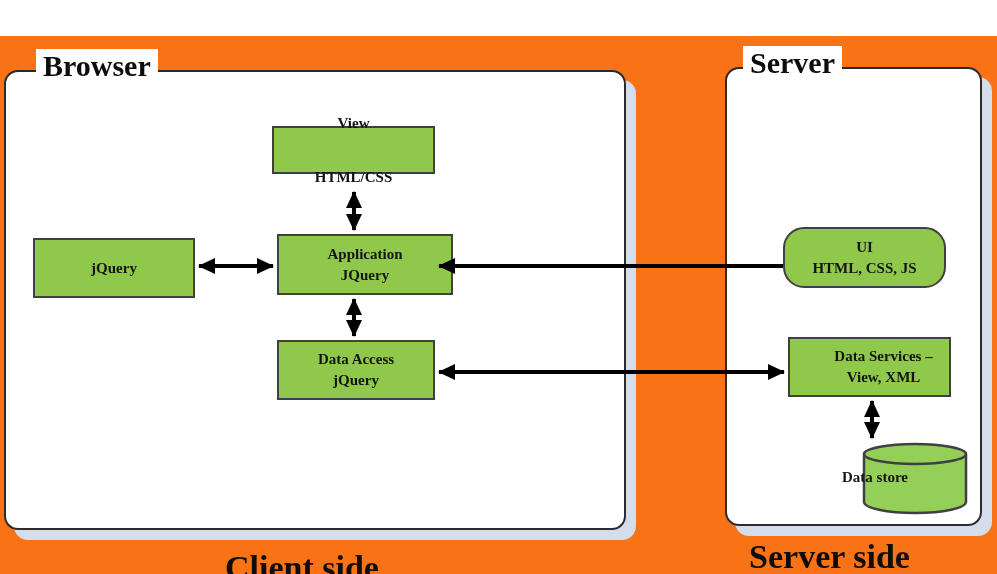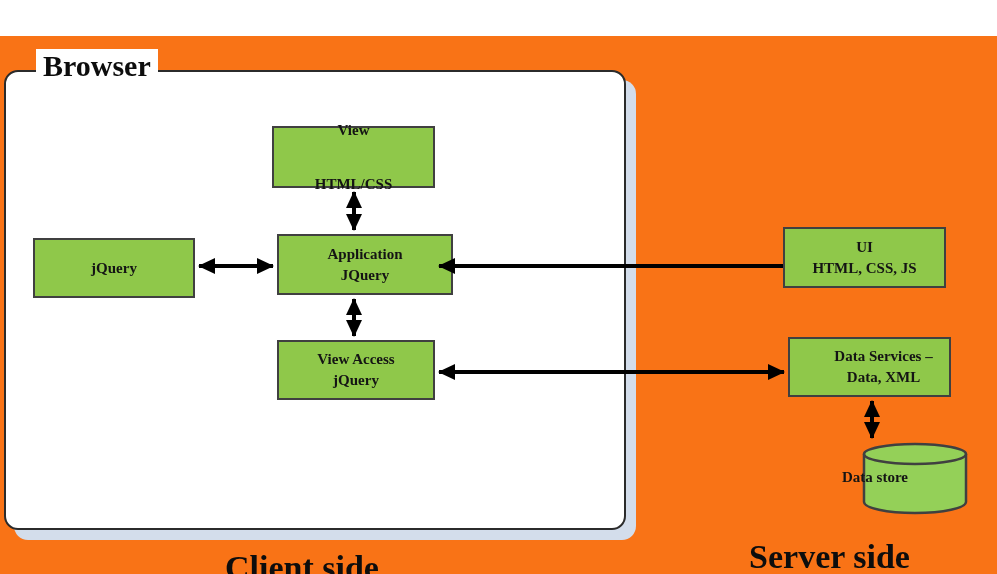--- a/index.html
+++ b/index.html
@@ -85,48 +85,51 @@
 </style>
 </head>
 <body>
 
 <div class="canvas">
 
   <div class="group" style="left:4px; top:34px; width:618px; height:456px;">
     <span class="group-label" style="left:30px;">Browser</span>
   </div>
 
+  <div class="group" style="left:725px; top:31px; width:253px; height:455px;">
+    <span class="group-label" style="left:16px;">Server</span>
+  </div>
 
-  <div class="node" style="left:272px; top:90px; width:163px; height:62px;gap:33px;">
+  <div class="node" style="left:272px; top:90px; width:163px; height:48px;gap:33px;">
     <span>View</span>
     <span>HTML/CSS</span>
   </div>
 
   <div class="node" style="left:33px; top:202px; width:162px; height:60px;">
     <span>jQuery</span>
   </div>
 
   <div class="node" style="left:277px; top:198px; width:176px; height:61px;">
     <span>Application</span>
     <span>JQuery</span>
   </div>
 
   <div class="node" style="left:277px; top:304px; width:158px; height:60px;">
-    <span>View Access</span>
+    <span>Data Access</span>
     <span>jQuery</span>
   </div>
 
-  <div class="node" style="left:783px; top:191px; width:163px; height:61px;">
+  <div class="node" style="left:783px; top:191px; width:163px; height:61px;border-radius:21px;">
     <span>UI</span>
     <span>HTML, CSS, JS</span>
   </div>
 
   <div class="node" style="left:788px; top:301px; width:163px; height:60px;padding-left:28px;">
     <span>Data Services –</span>
-    <span>Data, XML</span>
+    <span>View, XML</span>
   </div>
 
   <div class="cylinder-wrap">
     <svg width="106" height="73" viewBox="0 0 106 73">
       <path d="M2,12 L2,60 A51,11 0 0 0 104,60 L104,12" fill="#94d058" stroke="#404040" stroke-width="2.5"></path>
       <ellipse cx="53" cy="12" rx="51" ry="10" fill="#94d058" stroke="#404040" stroke-width="2.5"></ellipse>
     </svg>
     <div class="cyl-label">Data store</div>
   </div>
 

